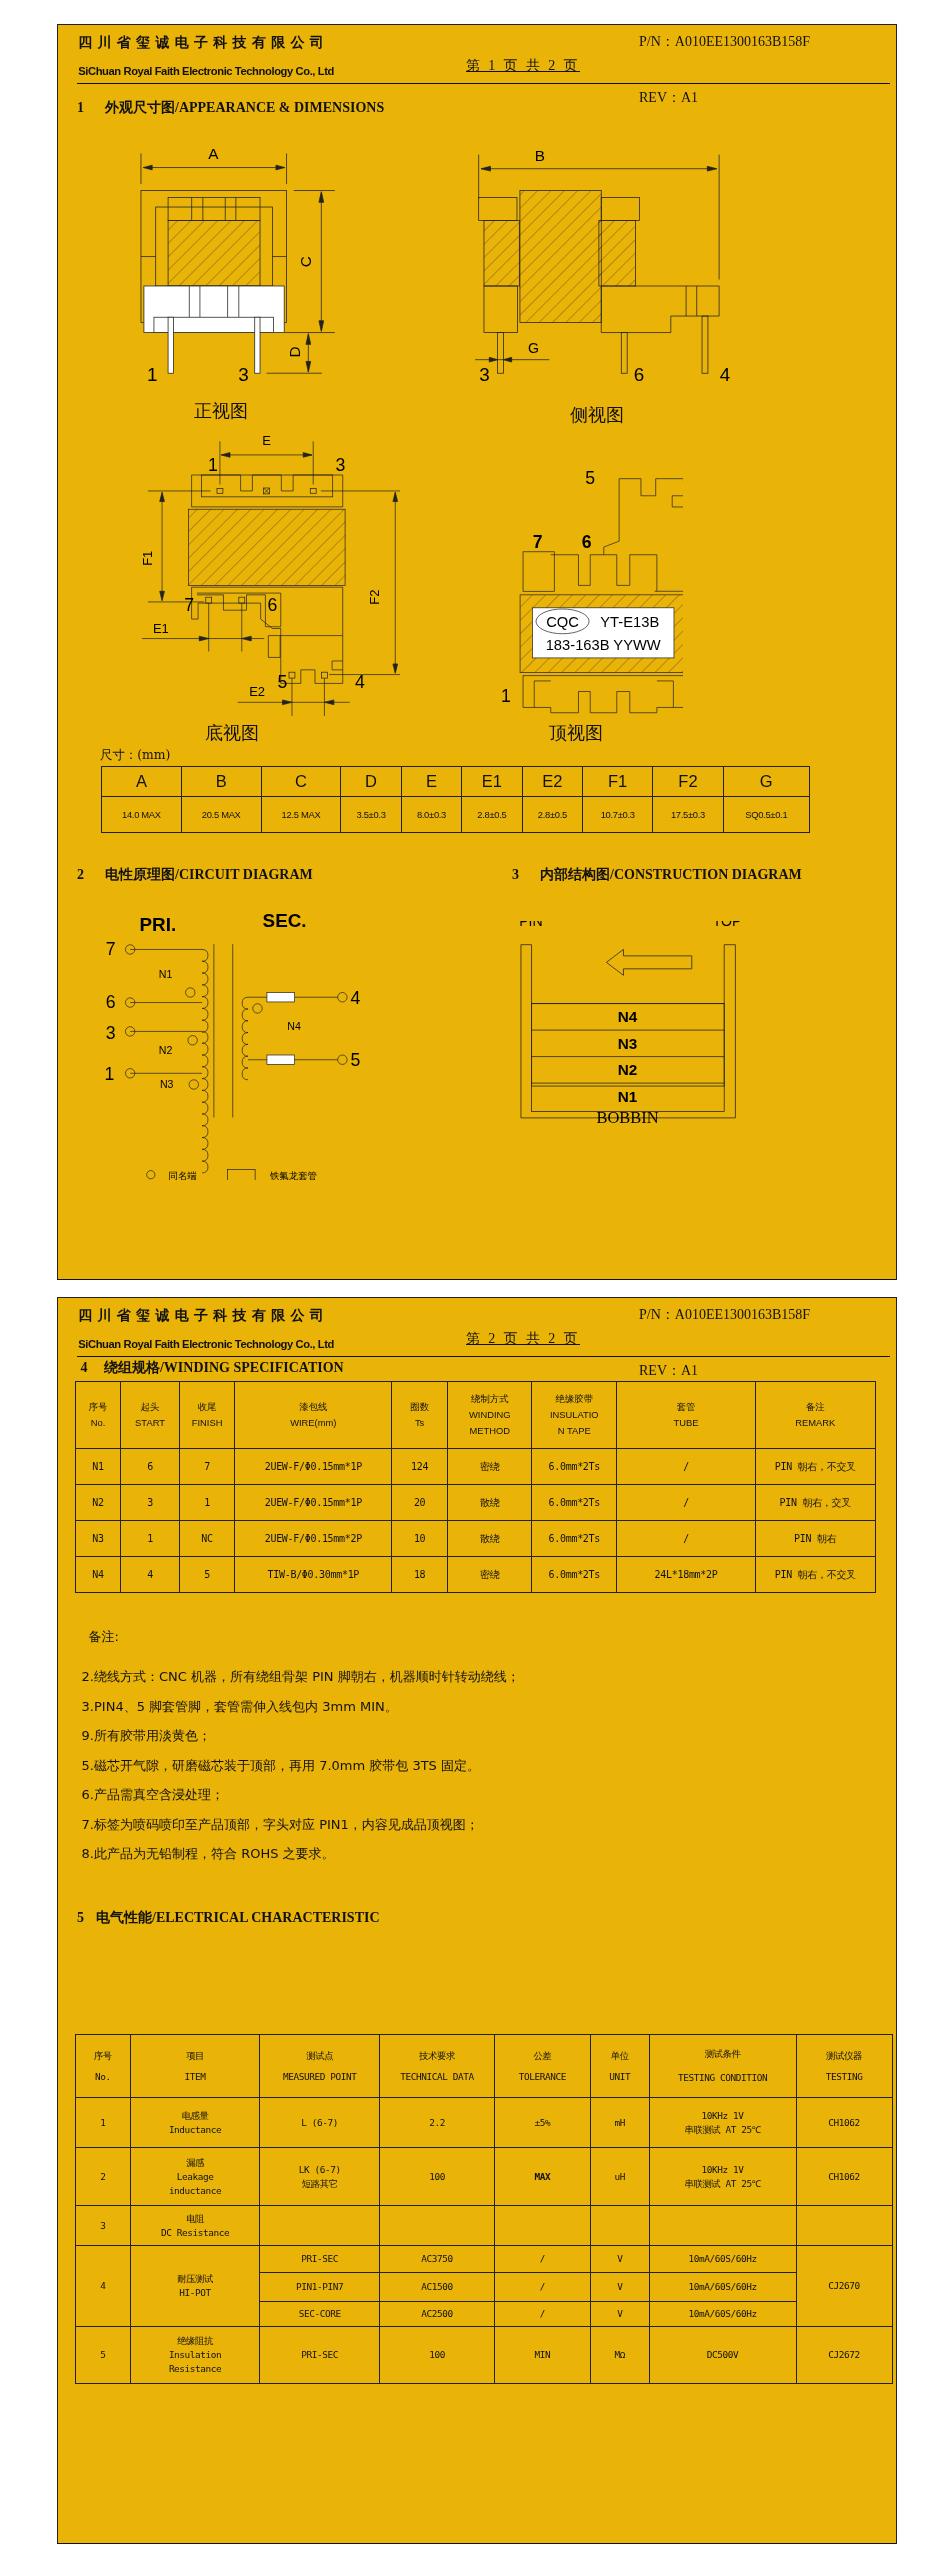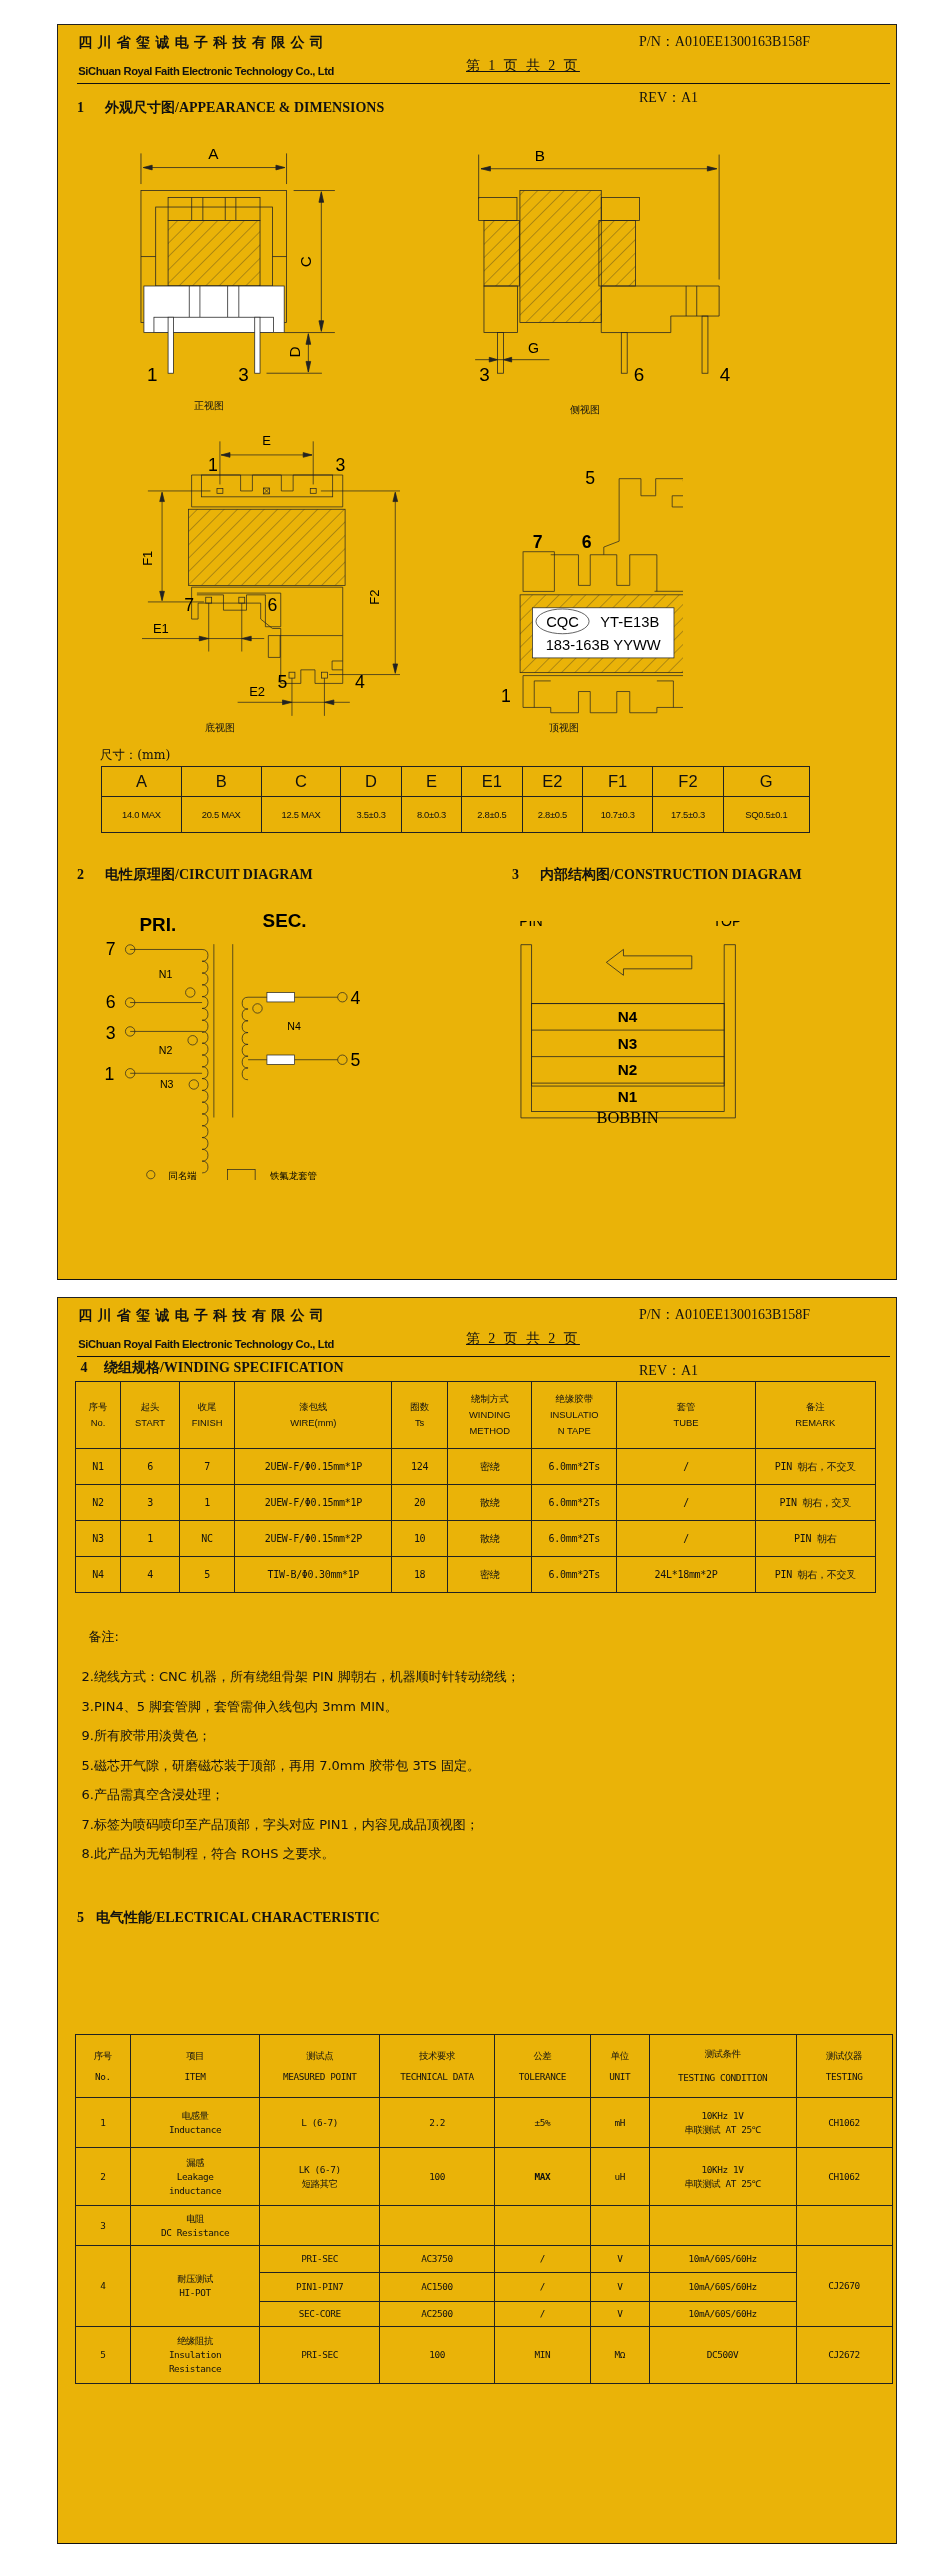--- a/index.html
+++ b/index.html
@@ -8,21 +8,21 @@
   #page1{top:23.6px;height:1256px;}
   #page2{top:1297px;height:1247px;}
   .hdr{position:absolute;left:19px;right:5.9px;top:0;height:58px;border-bottom:1.8px solid #111;}
   .co-cn{position:absolute;left:1.2px;top:9.4px;font-size:14px;letter-spacing:5.3px;font-family:"DejaVu Serif",serif;font-weight:bold;}
   .co-en{position:absolute;left:1.2px;top:40px;font-size:11.2px;font-weight:bold;font-family:"Liberation Sans",sans-serif;letter-spacing:-0.4px;}
   .pageno{position:absolute;left:389px;top:32px;font-size:14px;font-family:"Liberation Serif",serif;letter-spacing:2.4px;text-decoration:underline;}
   .pn{position:absolute;left:562px;top:8.3px;font-size:14px;font-family:"Liberation Serif",serif;}
   .rev{position:absolute;left:562px;top:33px;font-size:14px;font-family:"Liberation Serif",serif;margin-top:31px;}
   .sec-title{position:absolute;font-size:14px;font-weight:bold;font-family:"Liberation Serif",serif;}
   .sec-title .num{display:inline-block;width:28px;}
-  .caption{position:absolute;font-size:10px;font-family:"DejaVu Serif",serif;}
+  .caption{position:absolute;font-size:18px;font-family:"DejaVu Serif",serif;}
   svg text{font-family:"Liberation Sans",sans-serif;}
   table{border-collapse:collapse;position:absolute;}
   td,th{border:0.9px solid #222;text-align:center;vertical-align:middle;font-weight:normal;padding:0;}
   .dimtbl td{font-family:"Liberation Sans",sans-serif;}
   .dimtbl .h td{height:29.5px;font-size:16.5px;}
   .dimtbl .v td{height:35px;font-size:9.4px;letter-spacing:-0.3px;}
   .wtbl td{font-family:"Liberation Sans",sans-serif;font-size:9.4px;line-height:16px;}
   .wtbl .h td{height:66px;}
   .wtbl .r td{height:35px;font-family:"DejaVu Sans Mono",monospace;font-size:10px;letter-spacing:-0.3px;}
   .etbl td{font-family:"DejaVu Sans Mono",monospace;font-size:9.4px;line-height:14px;letter-spacing:-0.4px;}

